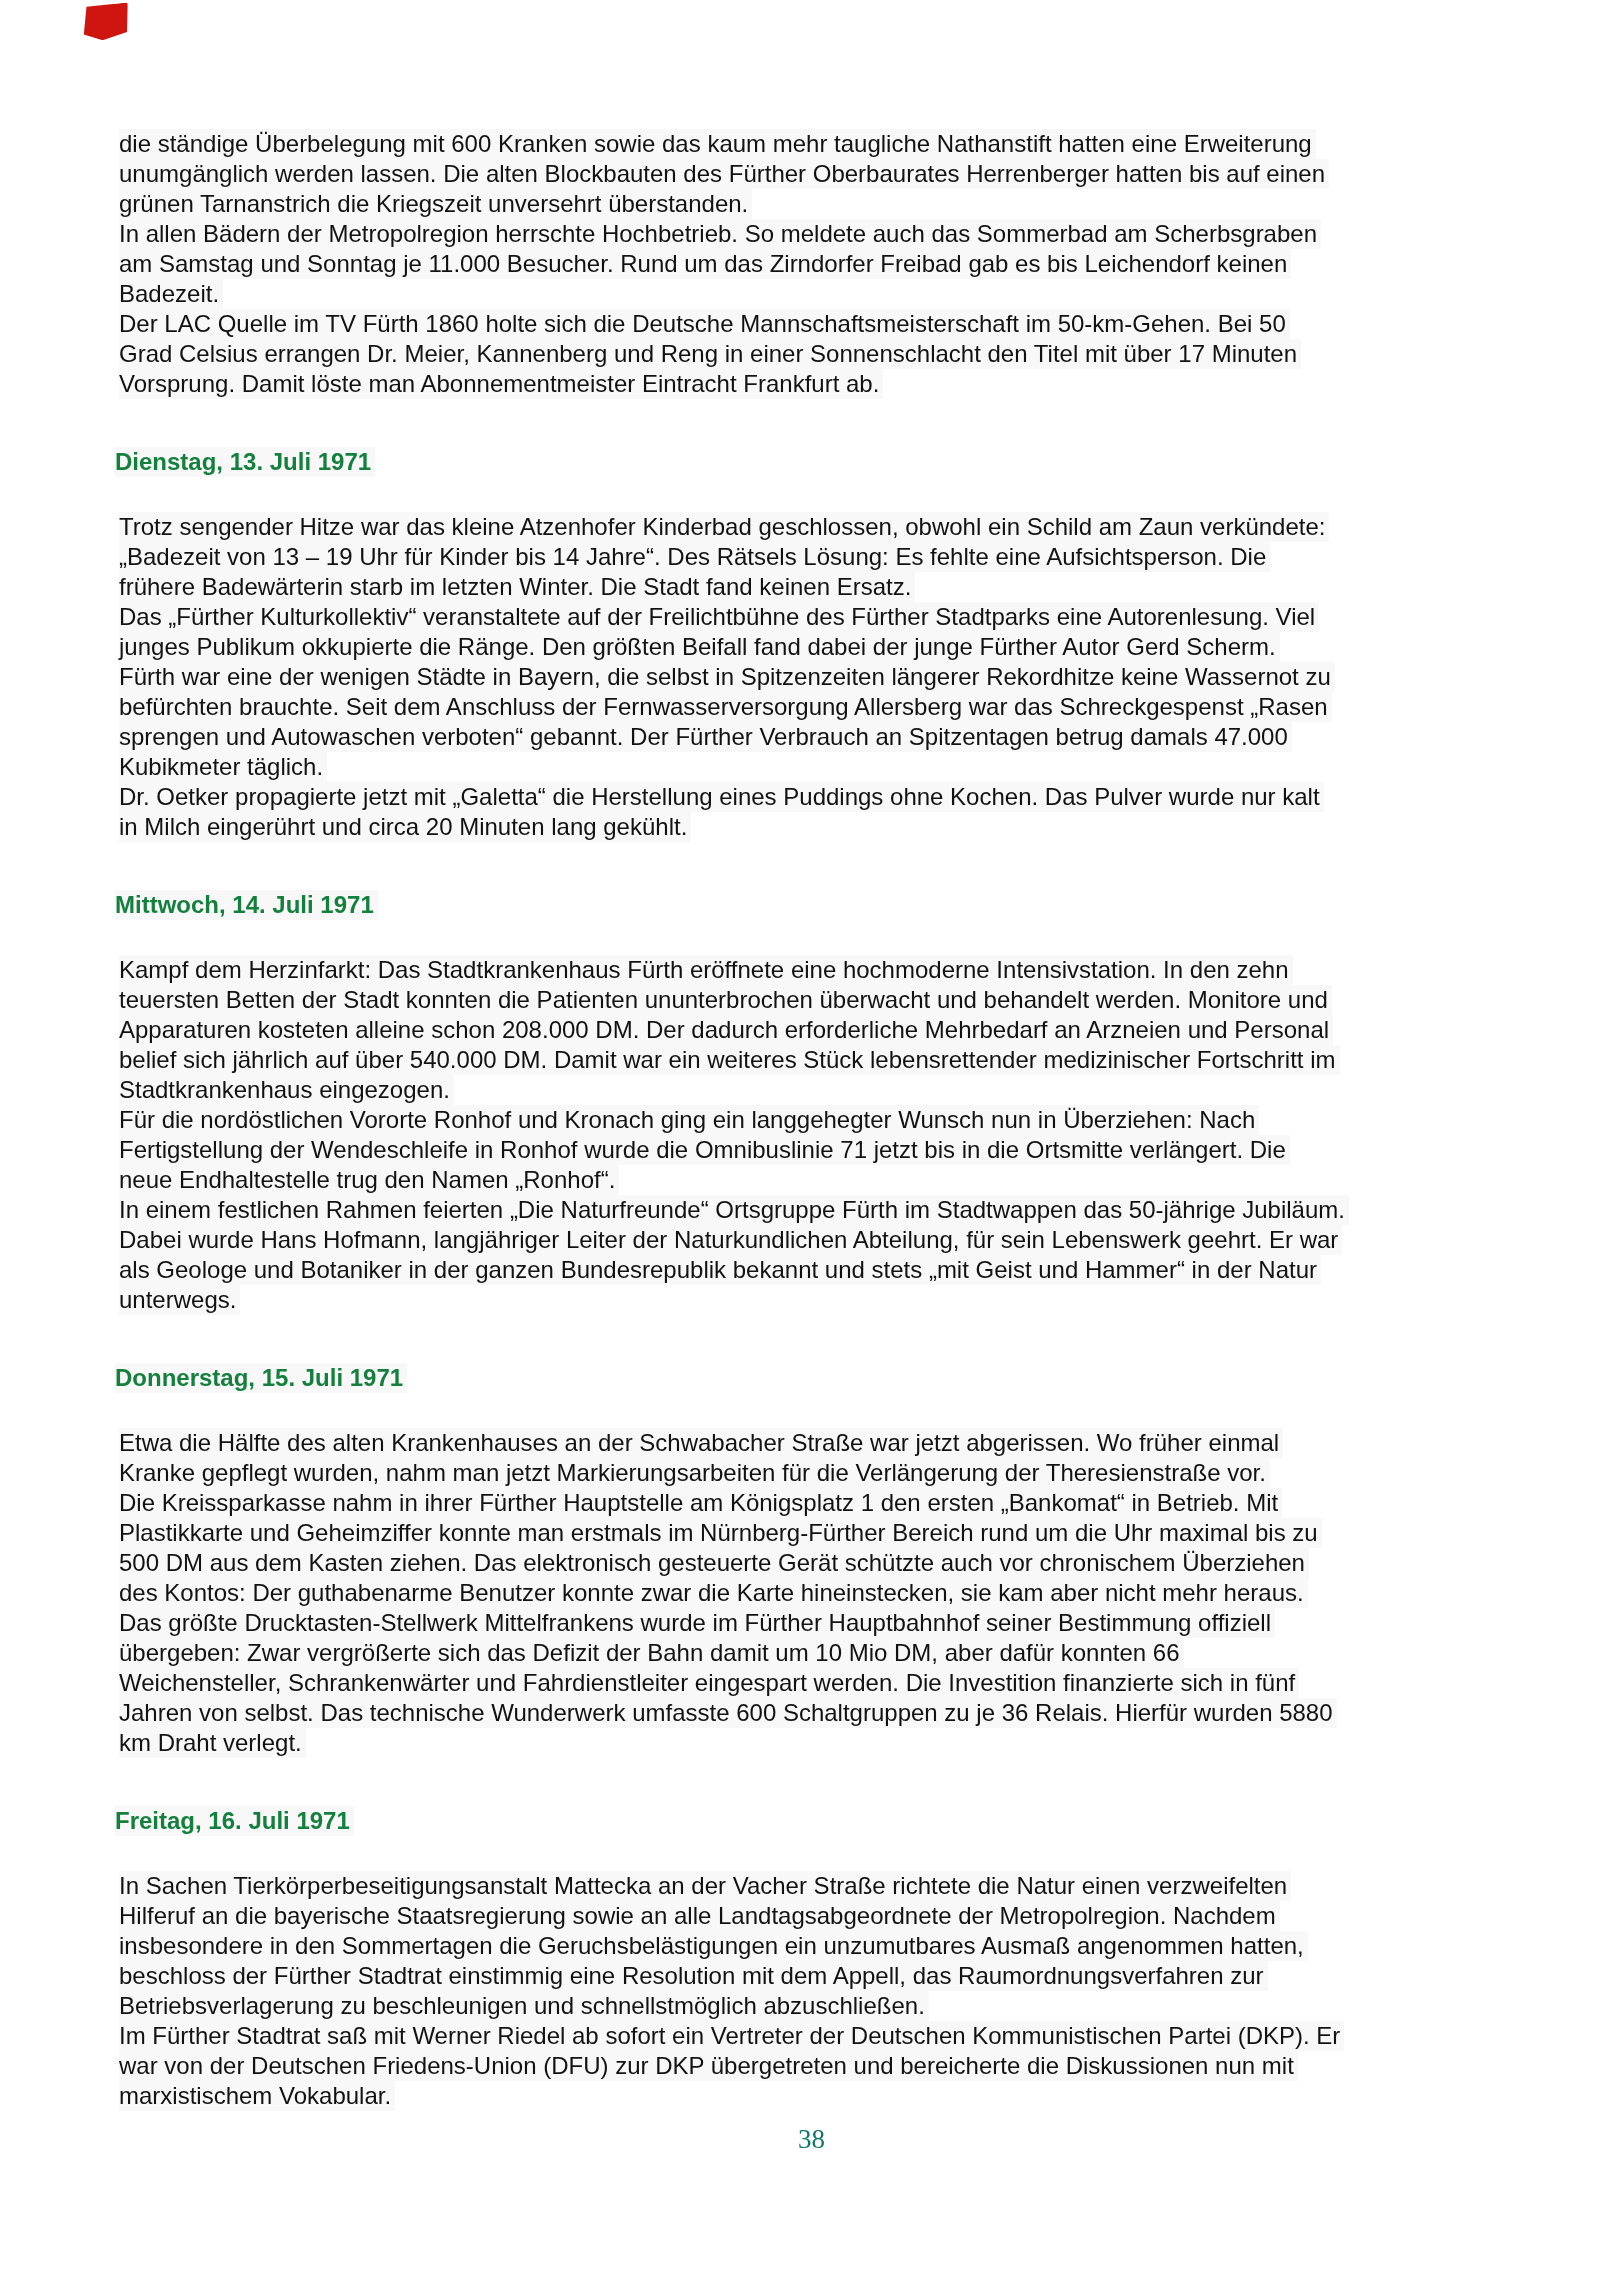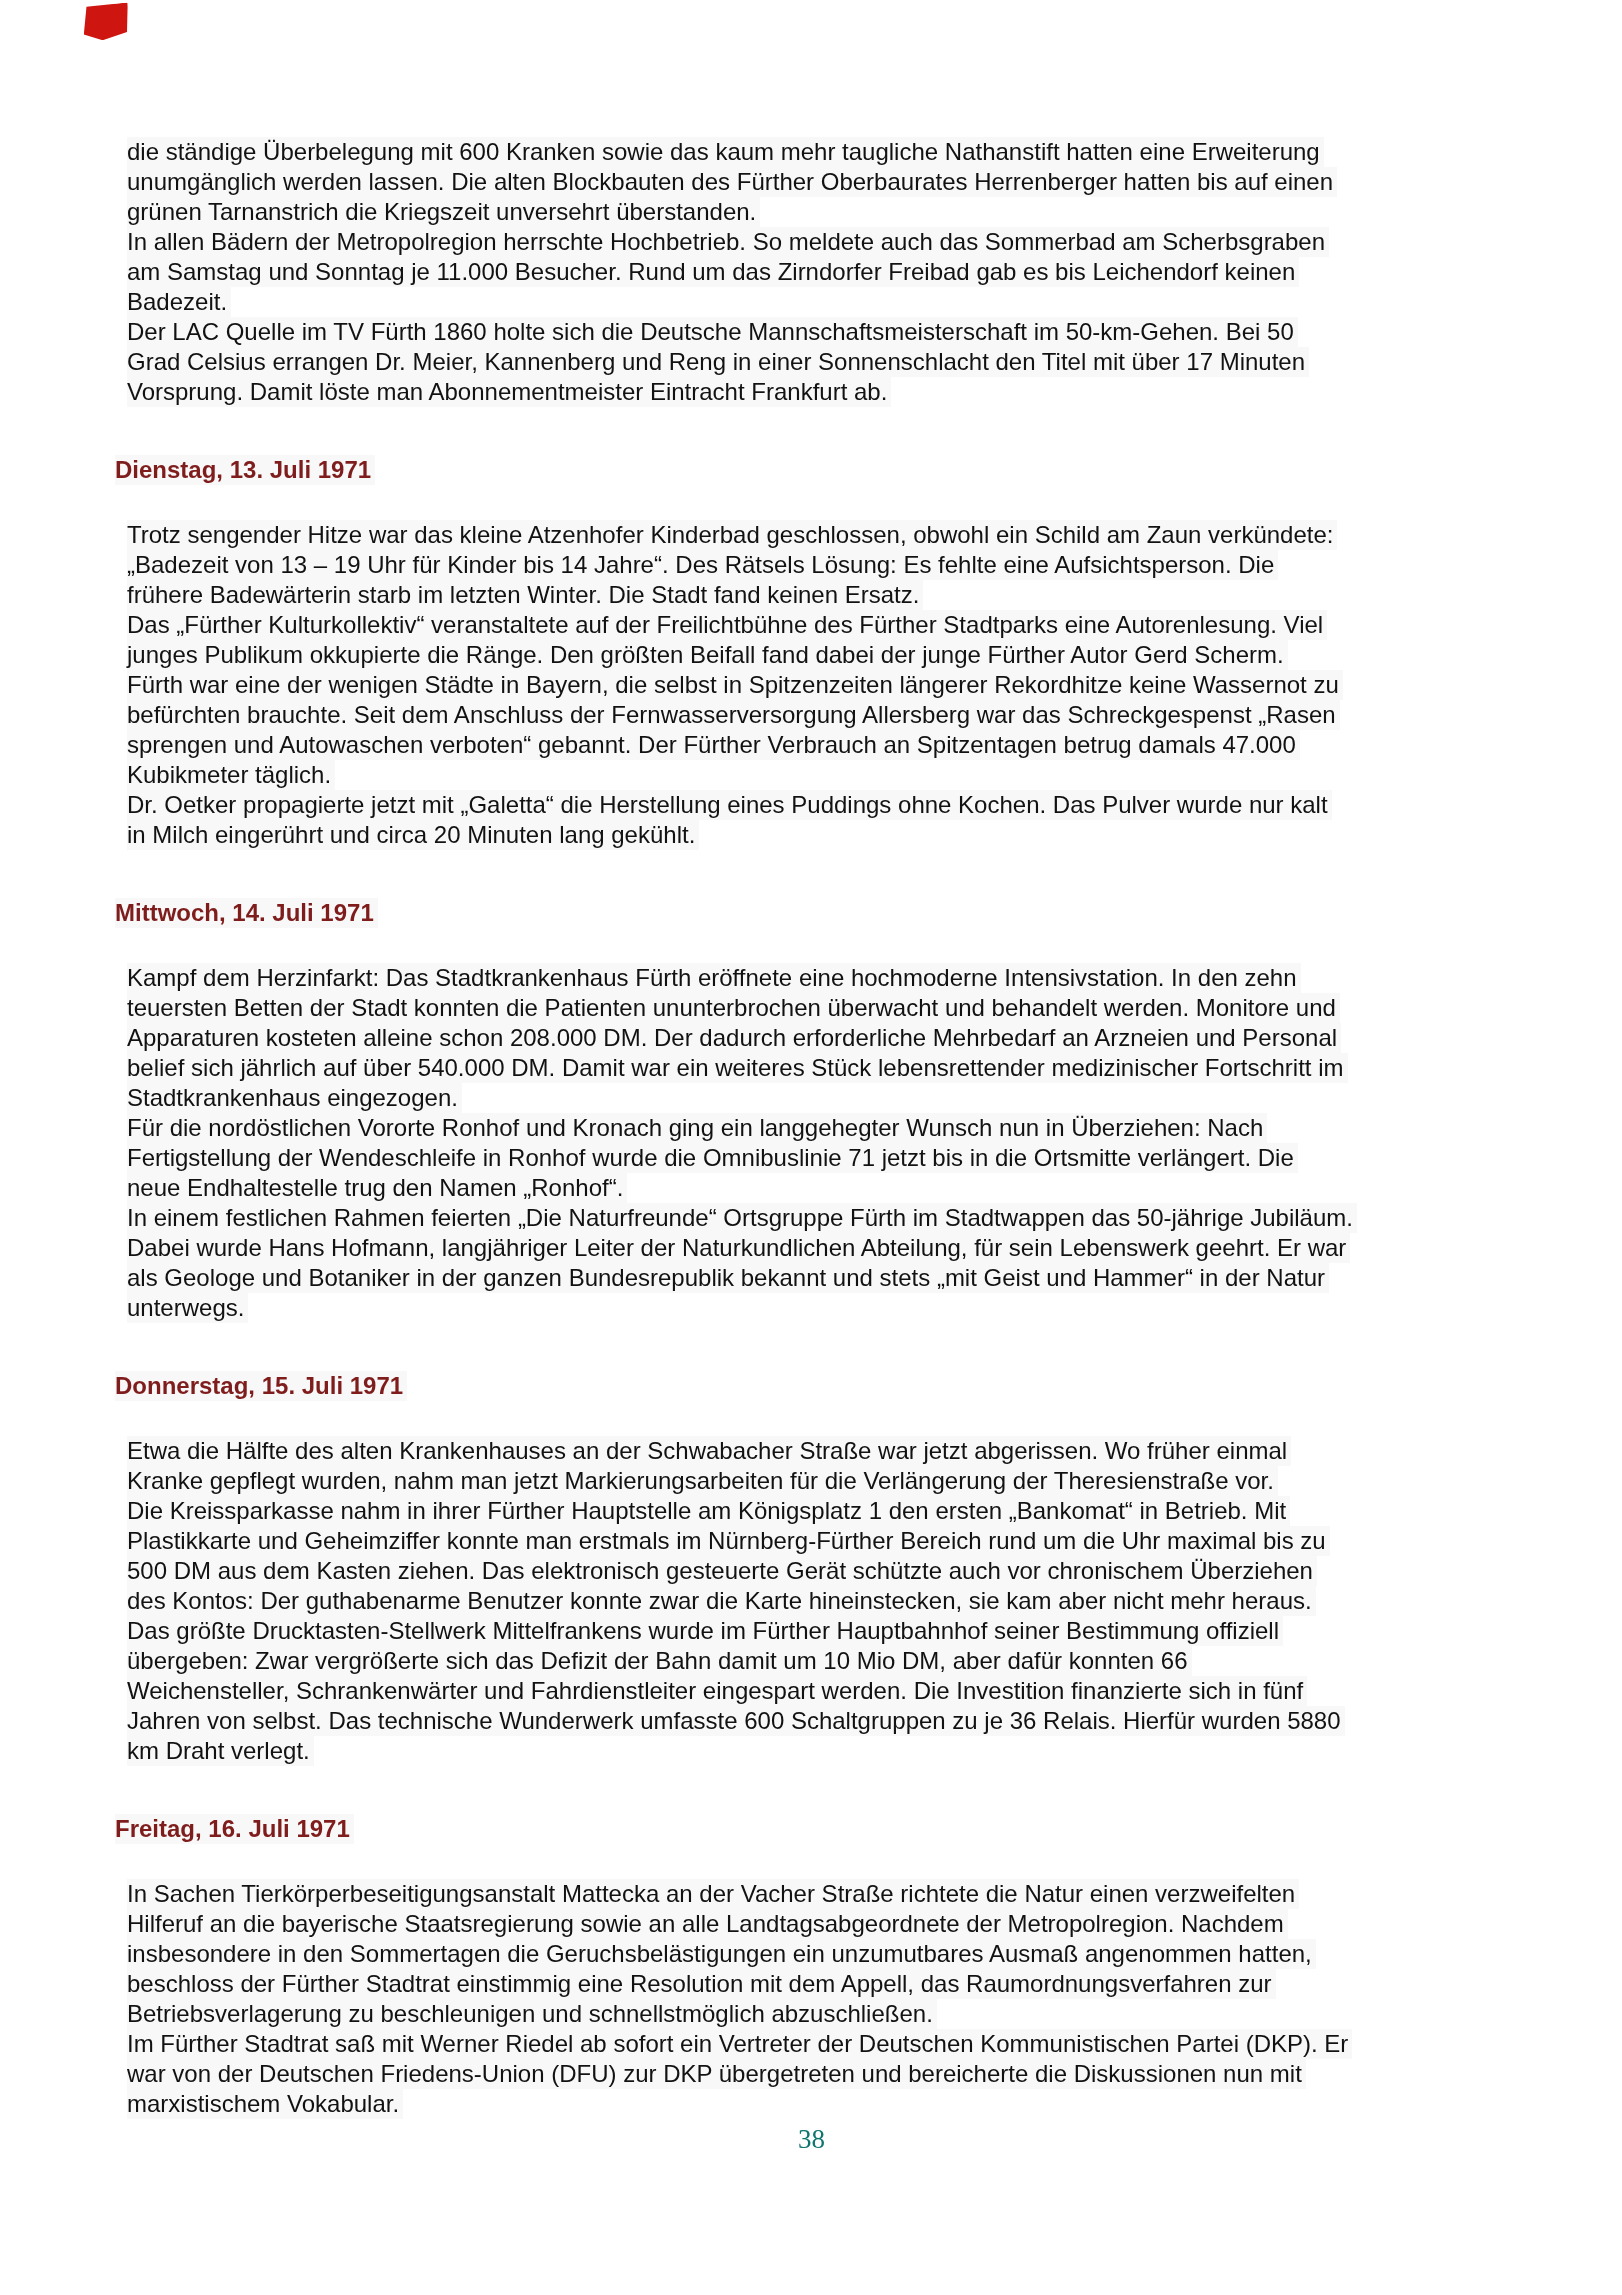--- a/index.html
+++ b/index.html
@@ -11,40 +11,40 @@
     font-family: "Liberation Sans", "DejaVu Sans", sans-serif;
     color: #121212;
     overflow: hidden;
   }
   .content {
     position: absolute;
     left: 115px;
     top: 125px;
     width: 1418px;
   }
-  .paragraph { margin: 12px; }
+  .paragraph { margin: 4px; }
   .line {
     font-size: 24px;
     line-height: 30px;
     white-space: pre;
     width: fit-content;
     background: #f8f8f8;
     padding-right: 4px;
   }
   .heading {
     font-size: 24px;
     line-height: 30px;
     font-weight: bold;
     white-space: pre;
     width: fit-content;
     background: #f8f8f8;
     padding-right: 4px;
     margin-top: 48px;
     margin-bottom: 35px;
-    color: #7f1d1d;
+    color: #15803d;
   }
   .page-number {
     position: absolute;
     top: 2124px;
     left: 0;
     width: 100%;
     text-align: center;
     font-family: "Liberation Serif", "DejaVu Serif", serif;
     font-size: 27px;
     color: #0f766e;

